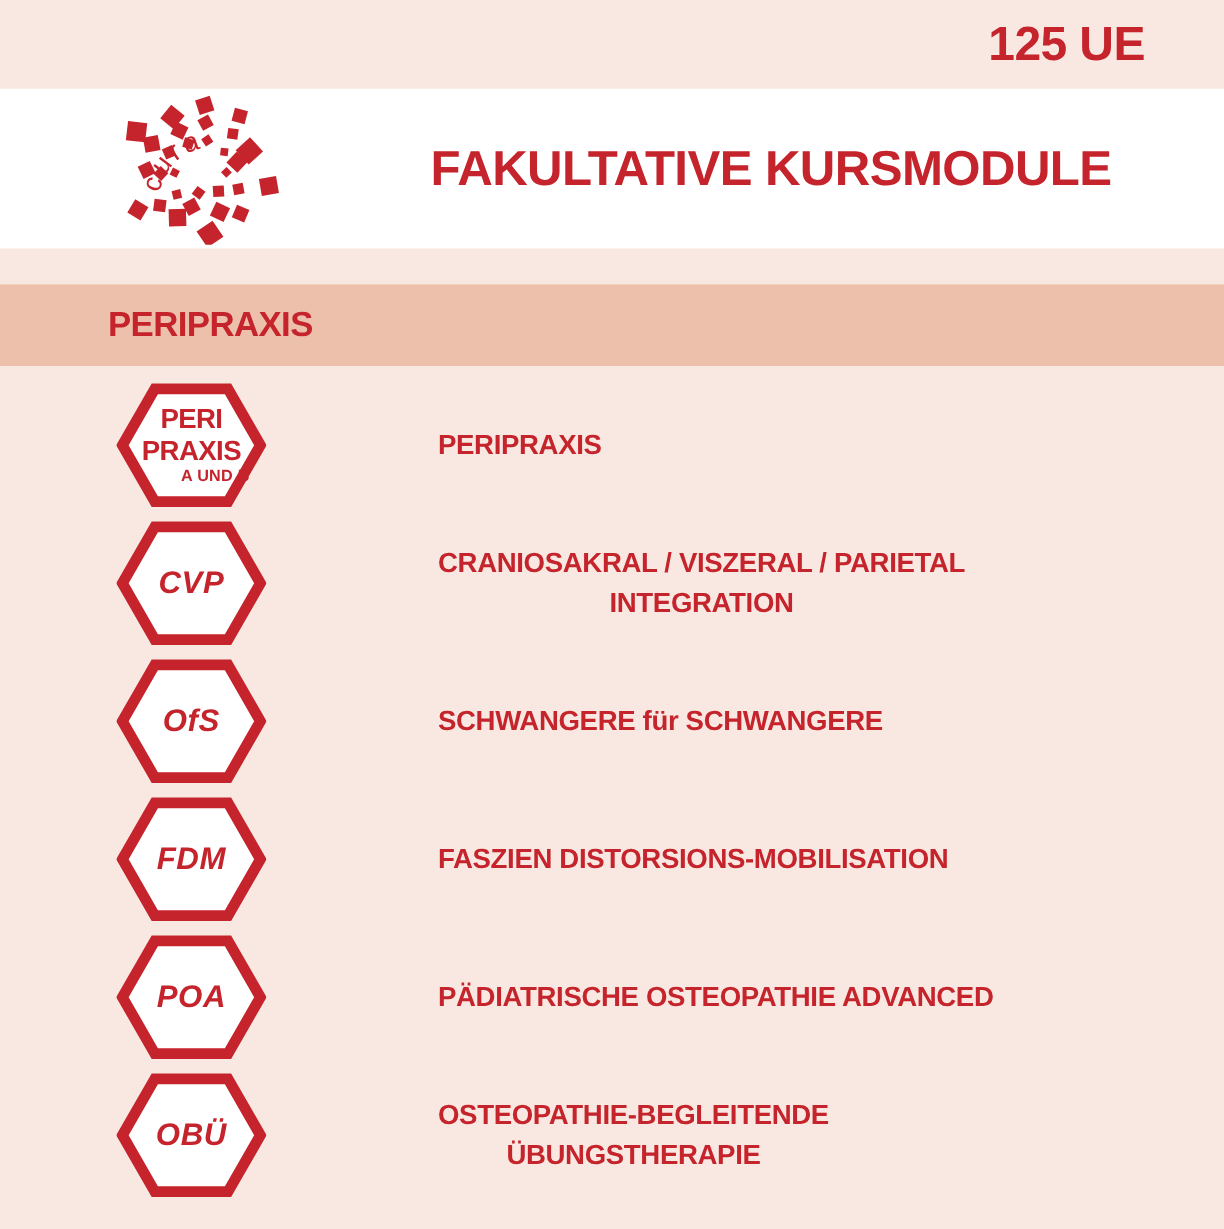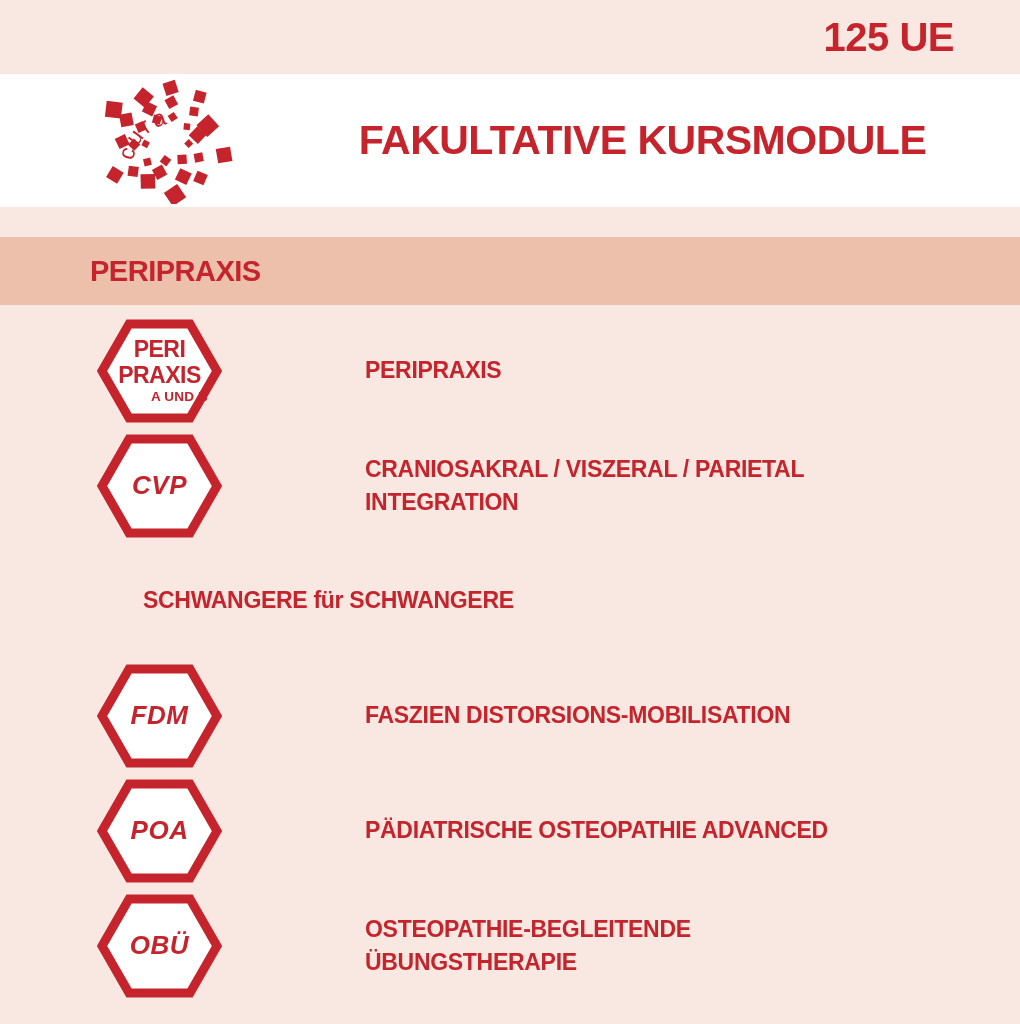--- a/index.html
+++ b/index.html
@@ -47,21 +47,21 @@
 
   
   .section-bar{
     height:68px;flex:none;margin-top:30px;background:var(--salmon);
     display:flex;align-items:center;padding-left:90px;
   }
   .section-bar span{font-size:29px;font-weight:700;letter-spacing:-0.5px;}
 
   
   .rows{flex:1;padding-top:8px;}
-  .row{height:115px;display:flex;align-items:center;}
+  .row{height:115px;display:flex;align-items:center;text-align:center;}
   .hex{
     width:125px;height:106px;margin-left:97px;flex:none;position:relative;
   }
   .hex svg{position:absolute;inset:0;width:125px;height:106px;}
   .hex polygon{fill:#fff;stroke:var(--red);stroke-width:9;}
   .hex-text{
     position:absolute;inset:0;display:flex;flex-direction:column;
     align-items:center;justify-content:center;
     font-weight:700;color:var(--red);line-height:1.12;
   }
@@ -157,20 +157,28 @@
           <span class="abbr">CVP</span>
         </div>
       </div>
       <div class="label">
         <span>CRANIOSAKRAL / VISZERAL / PARIETAL</span>
         <span>INTEGRATION</span>
       </div>
     </div>
 
     <div class="row">
+      <div class="hex">
+        <svg viewBox="0 0 125 106">
+            <polygon points="5,53 32,6 93,6 120,53 93,100 32,100"></polygon>
+          </svg>
+        <div class="hex-text">
+          <span class="abbr">OfS</span>
+        </div>
+      </div>
       <div class="label">
         <span>SCHWANGERE für SCHWANGERE</span>
       </div>
     </div>
 
     <div class="row">
       <div class="hex">
         <svg viewBox="0 0 125 106">
             <polygon points="5,53 32,6 93,6 120,53 93,100 32,100"></polygon>
           </svg>

